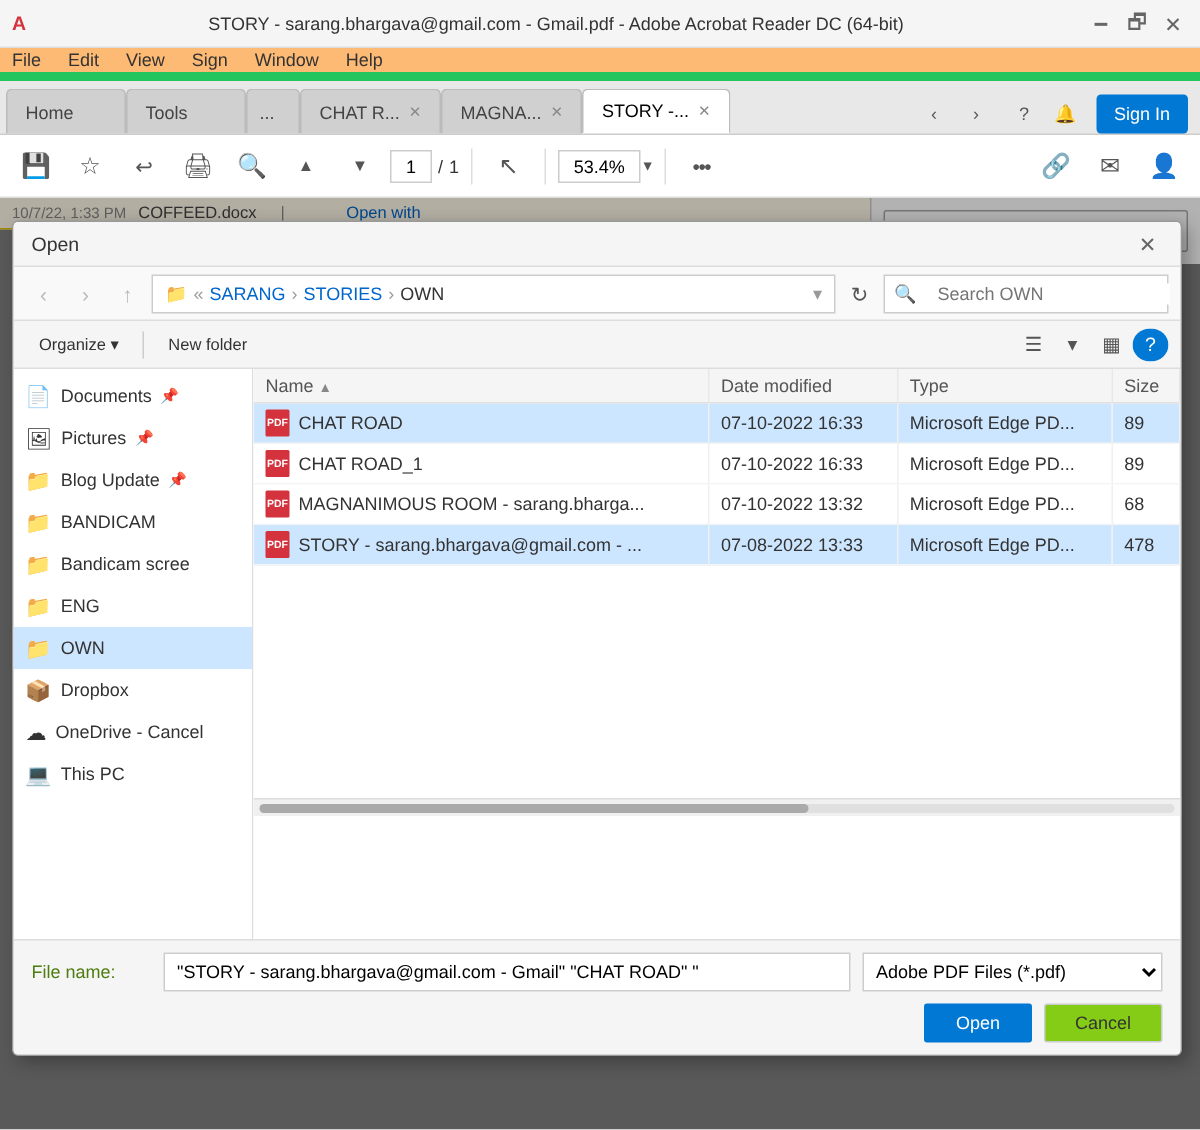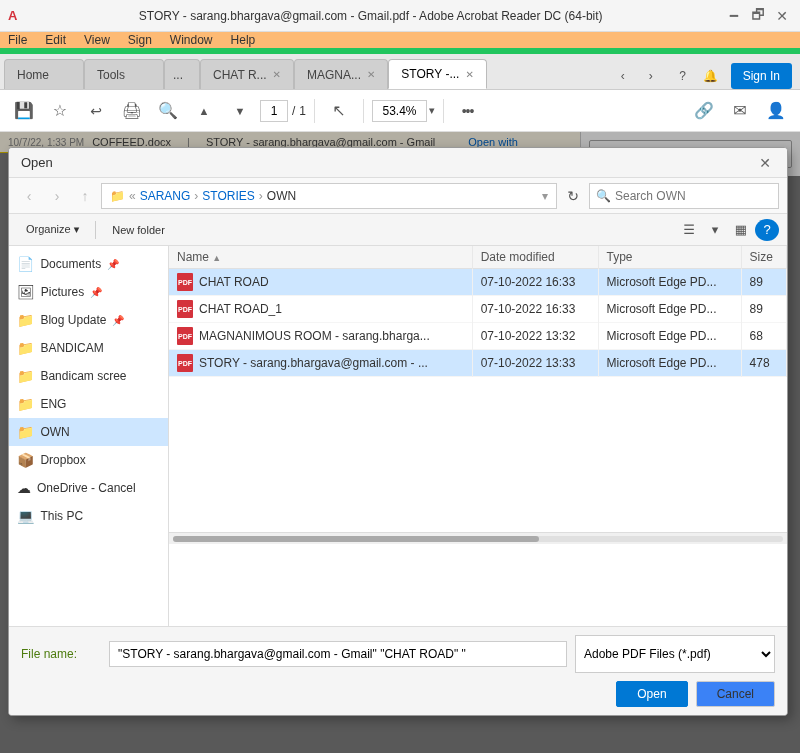--- a/index.html
+++ b/index.html
@@ -344,36 +344,36 @@
     .filename-label { font-size: 12px; color: #4d7c0f; white-space: nowrap; width: 80px; }
     .filename-input {
       flex: 1;
       height: 26px;
       border: 1px solid #ccc;
       padding: 0 8px;
       font-size: 12px;
     }
     .filetype-select {
       width: 200px;
-      height: 38px;
+      height: 26px;
       border: 1px solid #ccc;
       font-size: 12px;
       padding: 0 4px;
       background: #fff;
     }
     .footer-buttons {
       display: flex;
       justify-content: flex-end;
       gap: 8px;
     }
     .footer-btn {
       height: 26px;
       padding: 0 20px;
       border: 1px solid #ccc;
-      background: #3b82f6;
+      background: #84cc16;
       cursor: pointer;
       font-size: 12px;
       color: #333;
       border-radius: 2px;
     }
     .footer-btn.primary {
       background: #0078d4;
       color: white;
       border-color: #0078d4;
     }
@@ -488,21 +488,20 @@
     <button class="toolbar-btn">✉</button>
     <button class="toolbar-btn">👤</button>
   </div>
 </div>
 
 <div class="pdf-area" style="position:relative;">
   <div class="notification-bar">
     <span style="color:#888; font-size:10px;">10/7/22, 1:33 PM</span>
     <span style="color:#444;">COFFEED.docx</span>
     <span style="color:#888; margin:0 8px;">|</span>
-    <span style="color:#444;">STORY - sarang.bhargava@gmail.com - Gmail</span>
     <button style="margin-left:25px; background:transparent; border:none; cursor:pointer; color:#0066cc; font-size:11px;">Open with</button>
   </div>
   <div class="search-stamp">
     <input type="text" placeholder="Search 'Stamp'" style="">
   </div>
 
   <div class="dialog-overlay">
     <div class="dialog">
 
       <div class="dialog-title-bar">
@@ -520,21 +519,21 @@
           <span class="breadcrumb-link">SARANG</span>
           <span class="breadcrumb-sep">›</span>
           <span class="breadcrumb-link">STORIES</span>
           <span class="breadcrumb-sep">›</span>
           <span class="breadcrumb-current">OWN</span>
           <span class="breadcrumb-sep" style="margin-left:auto;">▾</span>
         </div>
         <button class="addr-nav-btn">↻</button>
         <div class="addr-search">
           <span style="color:#888; font-size:12px;">🔍</span>
-          <input type="text" style="border: none; outline: none; font-size: 12px; flex: 1 1 0%; color: #0c4a6e;" placeholder="Search OWN">
+          <input type="text" style="border: none; outline: none; font-size: 12px; flex: 1 1 0%; color: #0c4a6e; margin-left: 10px;" placeholder="Search OWN">
         </div>
       </div>
 
       <div class="dialog-toolbar">
         <button class="dialog-toolbar-btn">Organize ▾</button>
         <div class="dialog-toolbar-sep"></div>
         <button class="dialog-toolbar-btn">New folder</button>
         <div class="view-btns">
           <button class="view-btn">☰</button>
           <button class="view-btn">▾</button>
@@ -638,21 +637,21 @@
                 <td>Microsoft Edge PD...</td>
                 <td>68</td>
               </tr>
               <tr class="selected">
                 <td>
                   <div class="file-icon">
                     <div class="pdf-icon">PDF</div>
                     <span>STORY - sarang.bhargava@gmail.com - ...</span>
                   </div>
                 </td>
-                <td>07-10-2022 13:33</td>
+                <td>07-08-2022 13:33</td>
                 <td>Microsoft Edge PD...</td>
                 <td>478</td>
               </tr>
             </tbody>
           </table>
 
           <div style="height:155px;"></div>
           <div class="scrollbar-area">
             <div class="scrollbar-track">
               <div class="scrollbar-thumb"></div>

